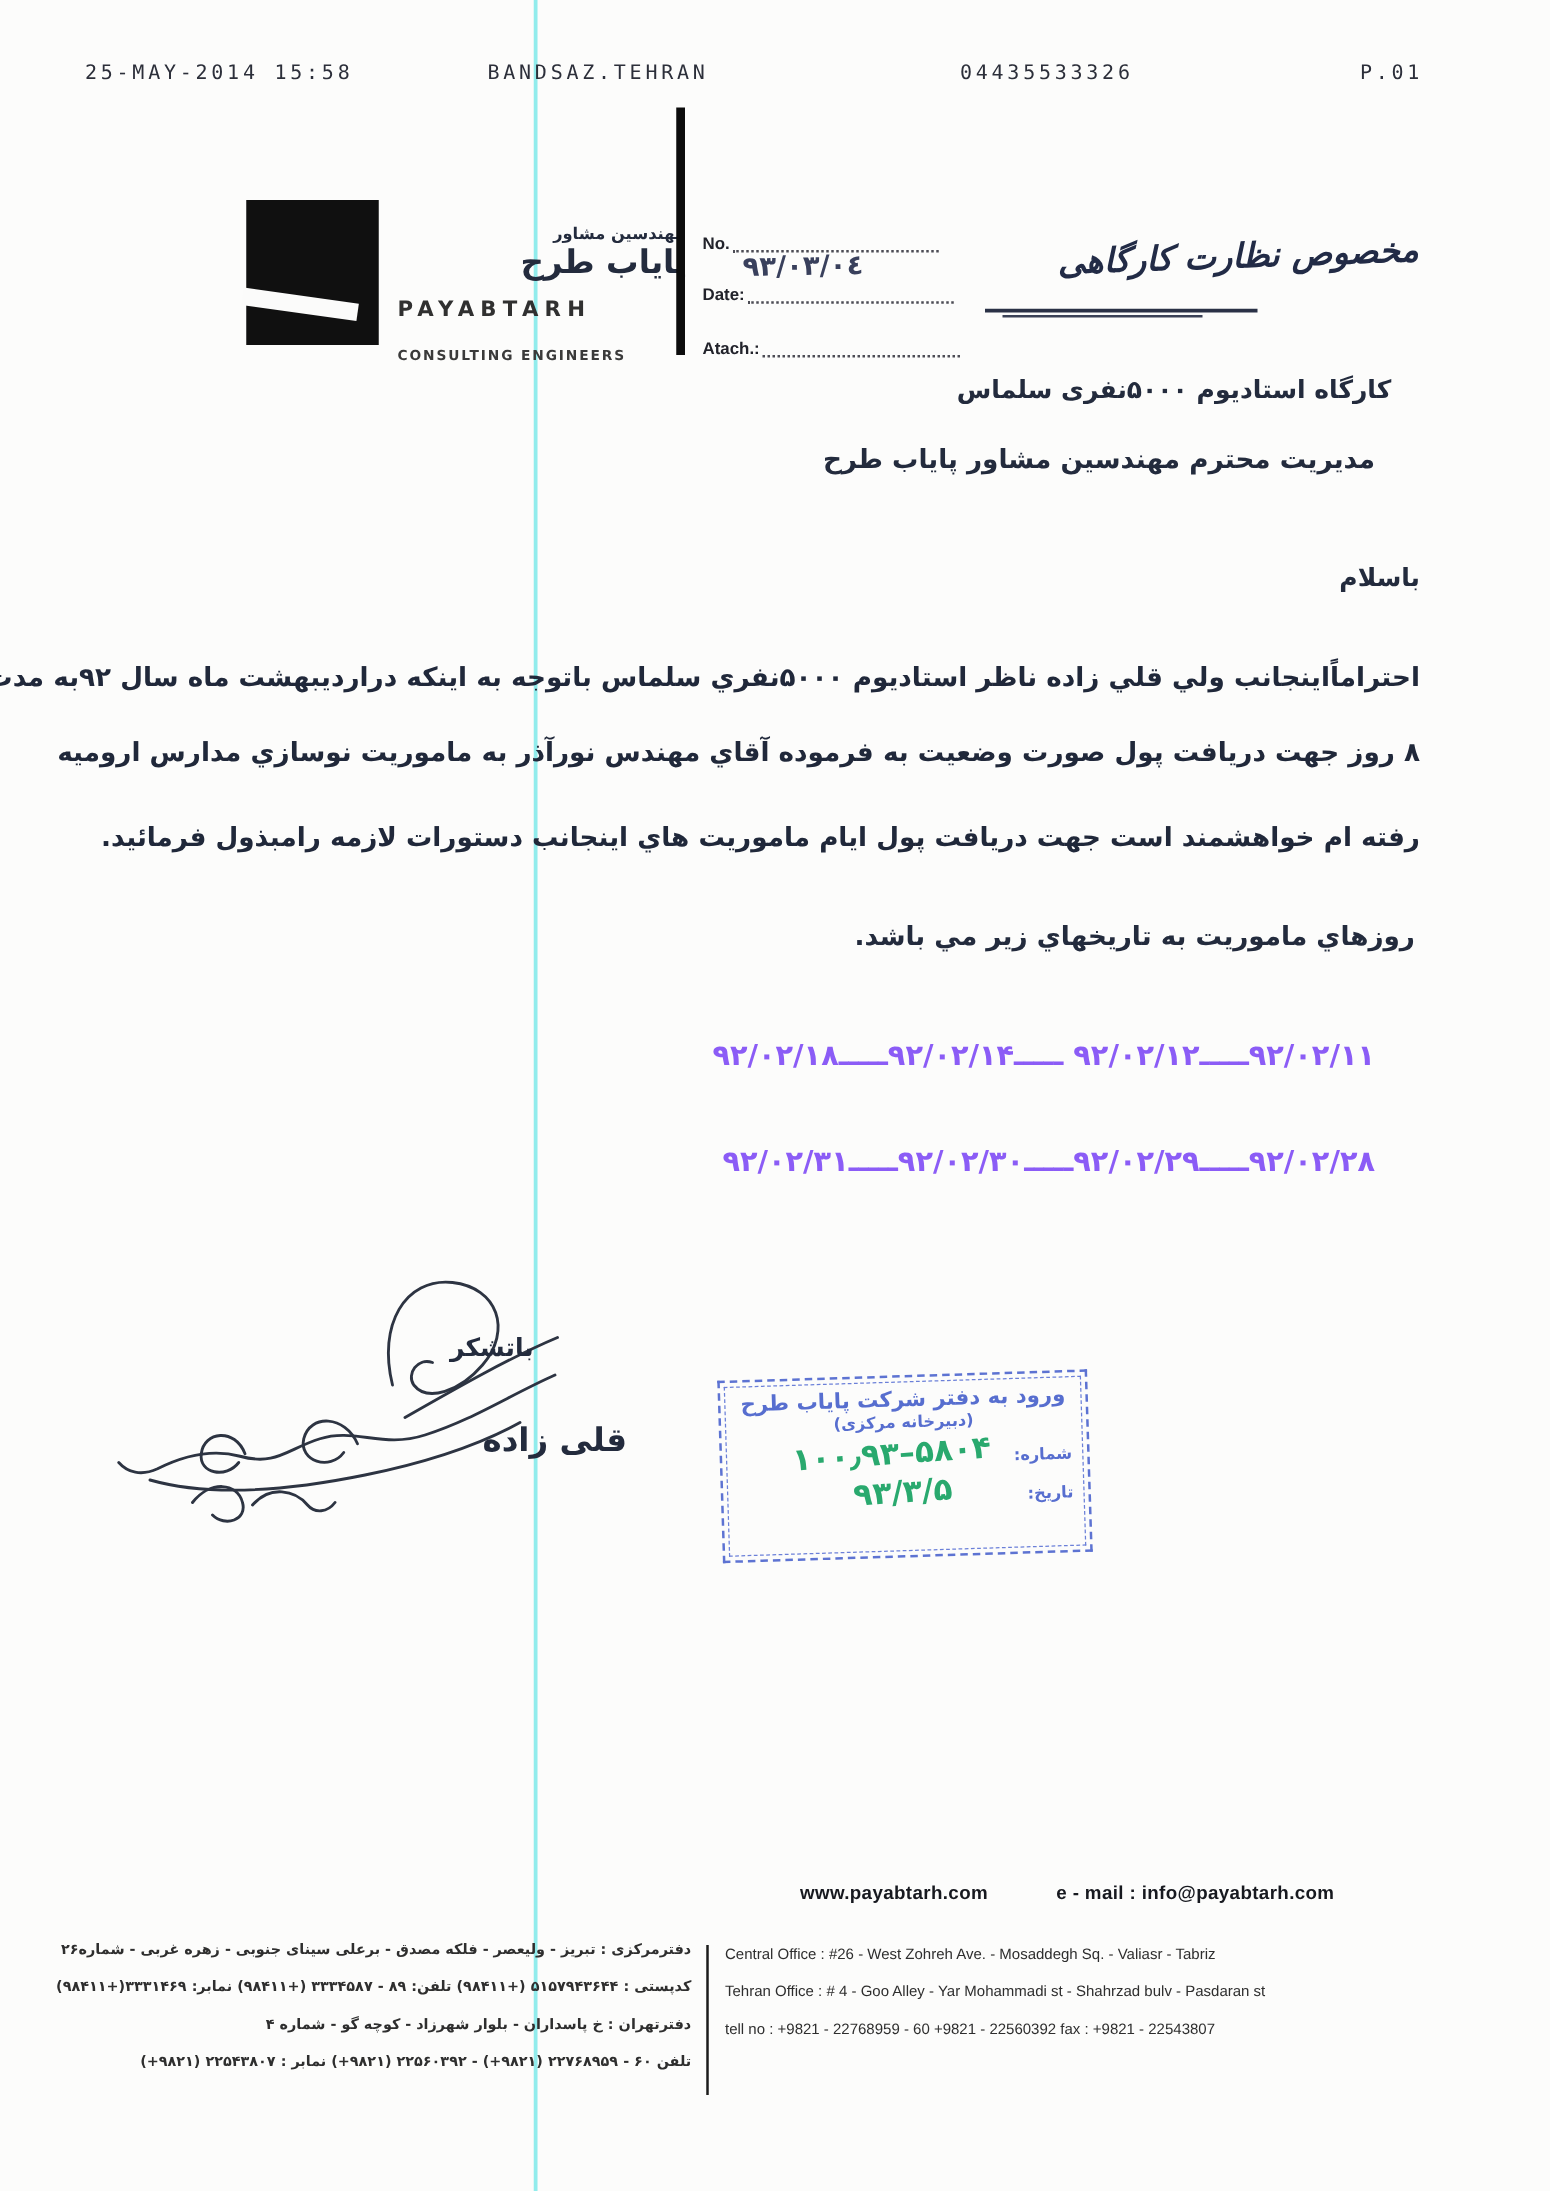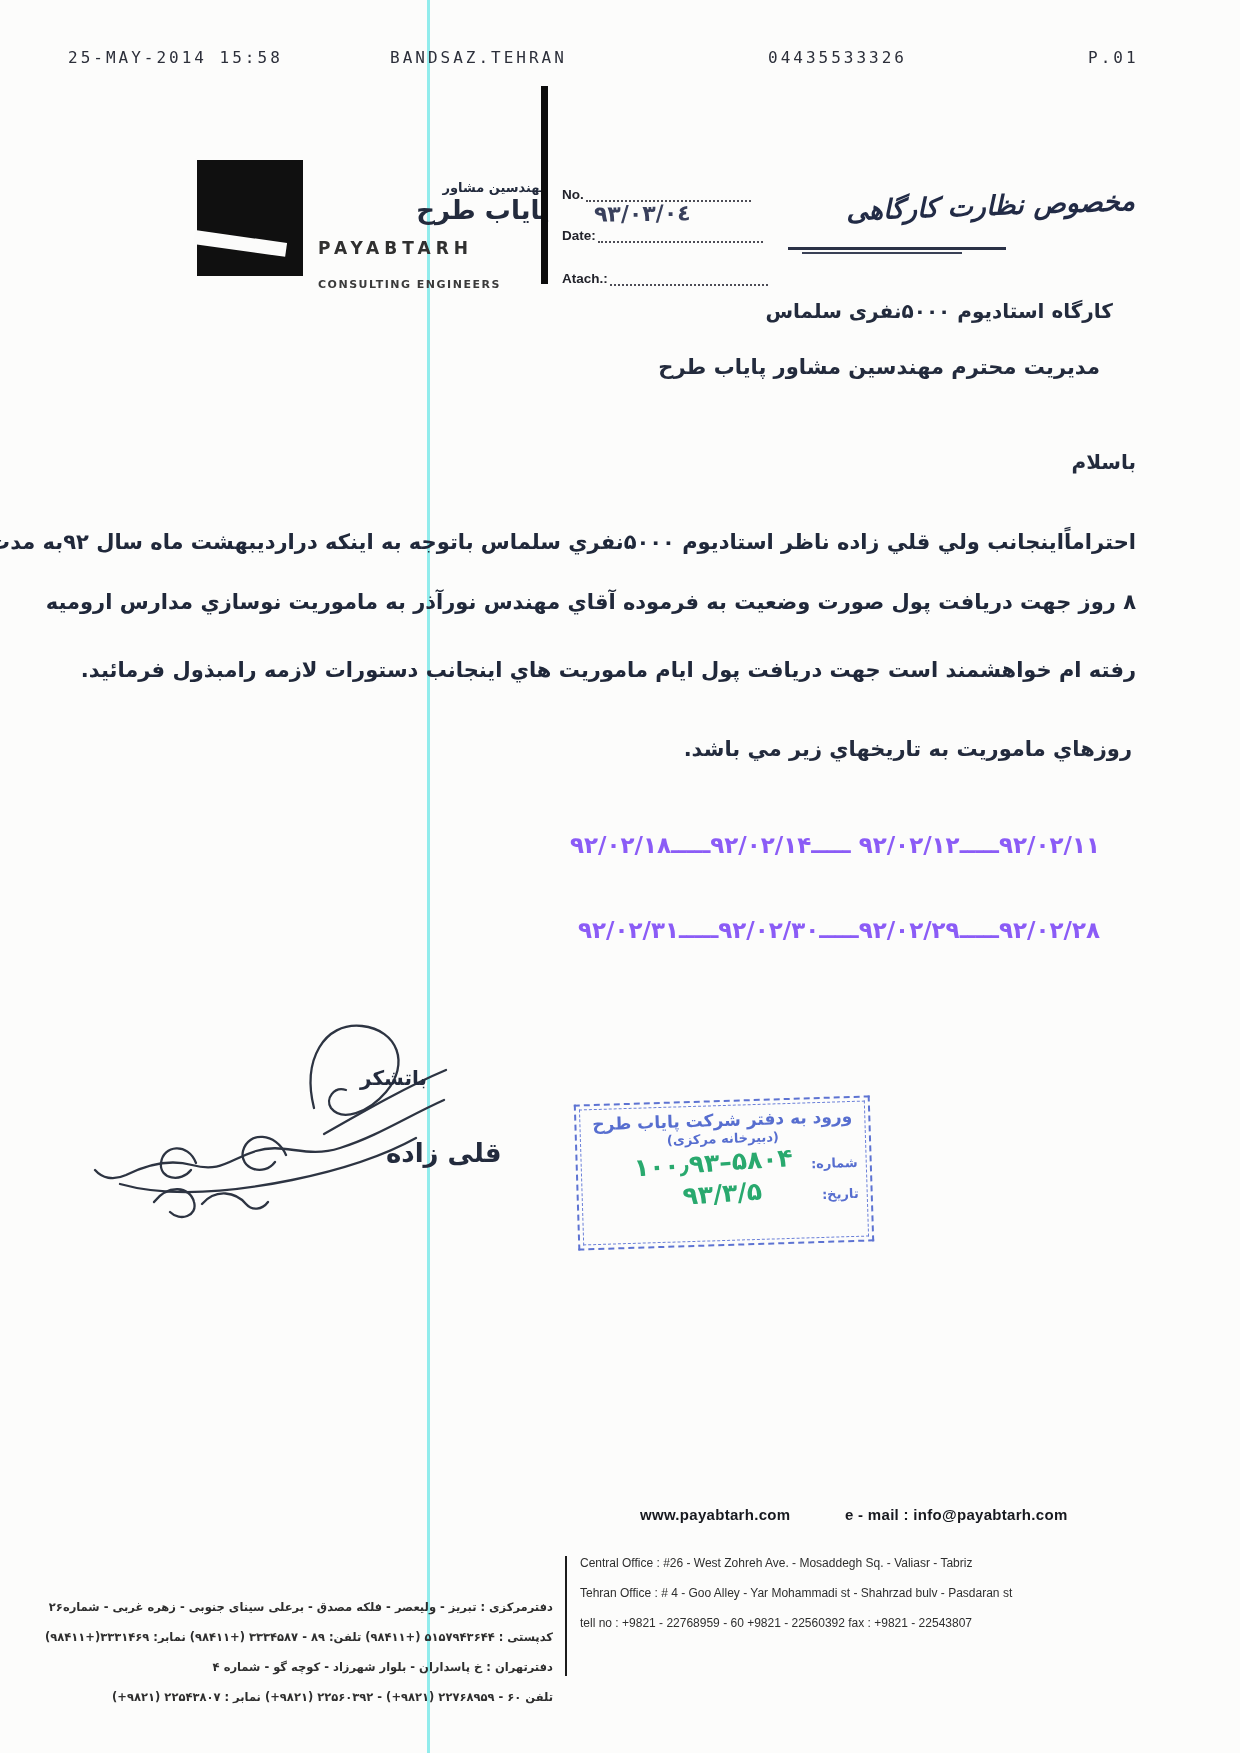--- a/index.html
+++ b/index.html
@@ -55,21 +55,21 @@
   .g2{font-size:25px;margin:0 60px 0 0;}
   
   .web{top:1506px;font-size:15px;font-weight:700;color:#17191f;letter-spacing:.3px;
        font-family:"Liberation Sans",sans-serif;}
   .fdiv{left:565px;top:1556px;width:2px;height:120px;background:#1c1c1c;}
   .fen{left:580px;top:1556px;width:560px;font-family:"Liberation Sans",sans-serif;
        font-size:12px;color:#2e2e2e;}
   .fen .line{height:30px;white-space:nowrap;}
   .fen .lbl{font-weight:400;}
   .ffa{left:118px;top:1552px;width:435px;direction:rtl;text-align:right;font-size:11.5px;
-       font-weight:700;color:#2e2e2e;margin-top:48px;}
+       font-weight:700;color:#2e2e2e;}
   .ffa .line{height:30px;white-space:nowrap;}
 </style>
 </head>
 <body>
 
 <div class="page">
 
   <div class="abs scanline"></div>
 
   <div class="abs fax" style="left:68px;top:48px;">25-MAY-2014 15:58</div>

